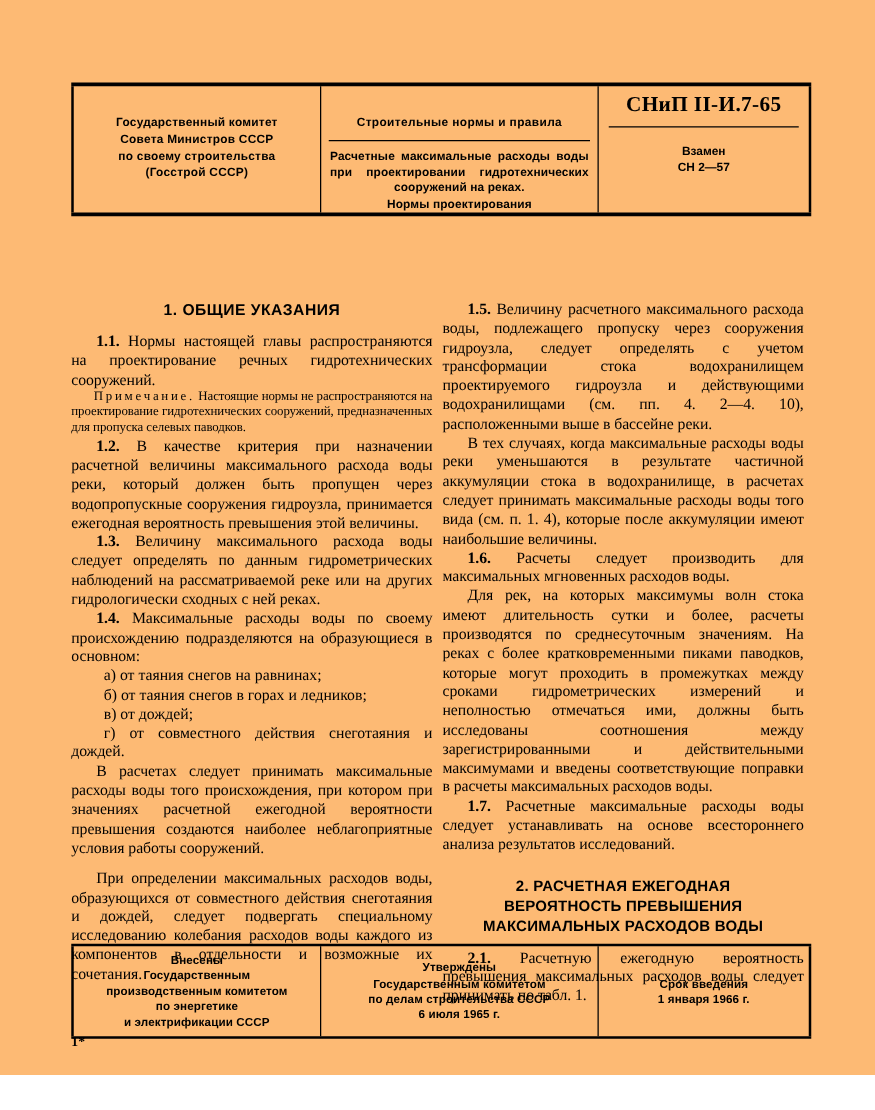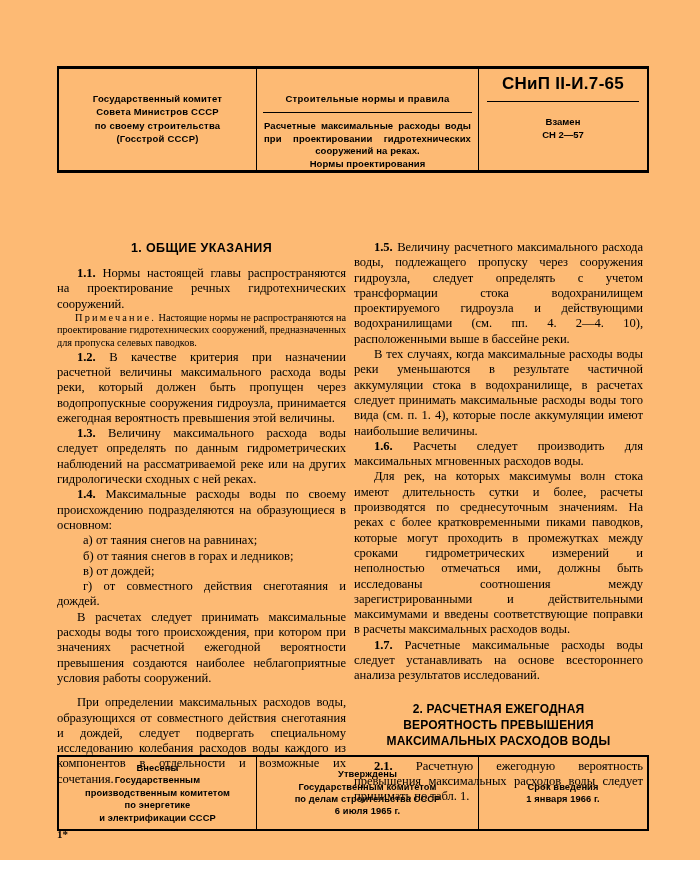--- a/index.html
+++ b/index.html
@@ -86,21 +86,21 @@
     line-height: 12.5px;
     padding: 7px 7px 0 7px;
     letter-spacing: 0.1px;
   }
   .hmid-body .jl {
     text-align: justify;
     text-align-last: justify;
   }
   .hright-top {
     text-align: center;
-    font-family: Liberation Sans, sans-serif;
+    font-family: Liberation Serif, serif;
     font-weight: bold;
     font-size: 17px;
     letter-spacing: 0.3px;
     padding: 5px 8px 7px 8px;
     border-bottom: 1.2px solid #000;
     margin: 0 8px;
   }
   .hright-body {
     text-align: center;
     font-family: "Liberation Sans", "DejaVu Sans", sans-serif;

